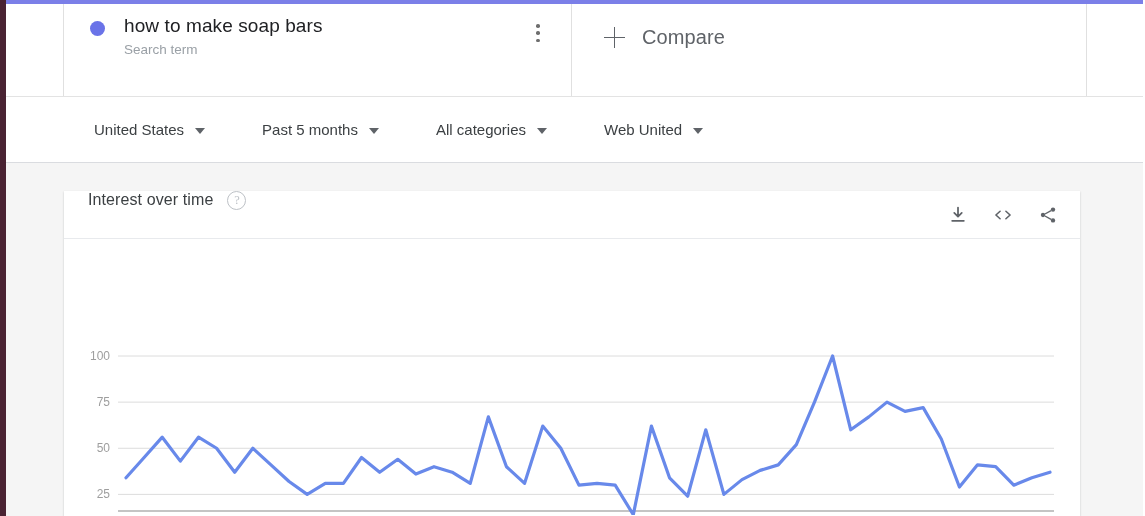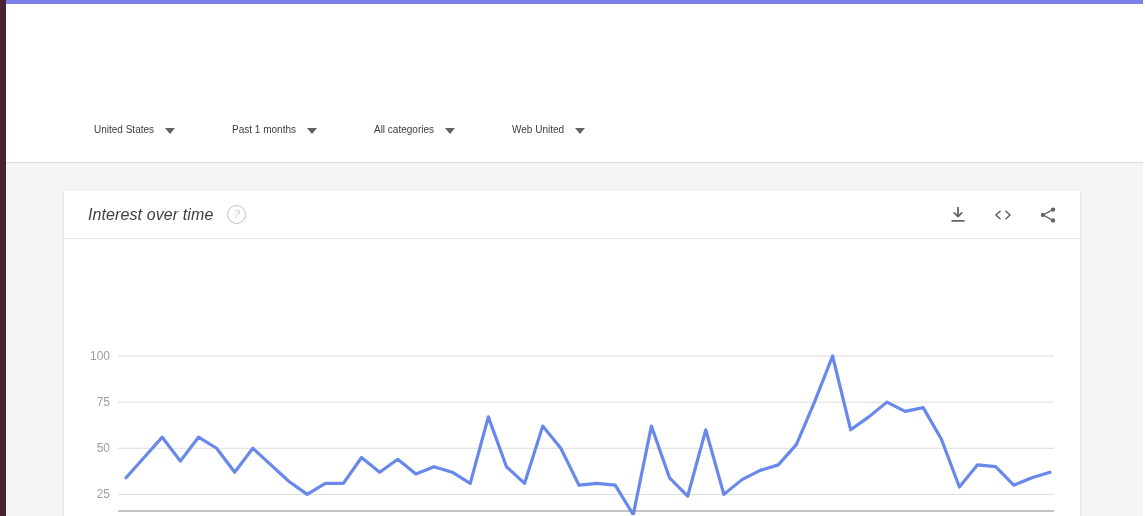--- a/index.html
+++ b/index.html
@@ -91,21 +91,21 @@
     background: #ffffff;
     border-bottom: 1px solid #dadce0;
     display: flex; align-items: center;
     padding-left: 88px;
   }
   .filter {
     display: flex; align-items: center; gap: 11px;
     margin-right: 57px; cursor: pointer;
     white-space: nowrap;
   }
-  .filter-label { font-size: 10px; color: #3c4043; text-align: center; }
+  .filter-label { font-size: 15px; color: #3c4043; text-align: center; }
   .caret {
     width: 0; height: 0;
     border-left: 5.5px solid transparent;
     border-right: 5.5px solid transparent;
     border-top: 6px solid #5f6368;
     margin-top: 2px;
   }
 
   
   .body-bg {
@@ -113,21 +113,21 @@
     background: #f5f5f5;
   }
   .card {
     position: absolute; left: 64px; top: 191px; width: 1016px; height: 325px;
     background: #ffffff;
     box-shadow: 0 1px 2px rgba(60,64,67,.25);
   }
   .card-head {
     height: 48px; position: relative;
     border-bottom: 1px solid #e8eaed;
-    display: flex; align-items: center; font-style: italic;
+    display: flex; 
   }
   .card-title {
     font-size: 16px; color: #3c4043; margin-left: 24px; letter-spacing: .1px;
   }
   .help-icon {
     width: 19px; height: 19px; border-radius: 50%;
     border: 1.4px solid #bdc1c6; color: #bdc1c6;
     font-size: 12.5px; line-height: 16px; text-align: center;
     margin-left: 14px; cursor: pointer;
     font-family: "Liberation Serif", serif;
@@ -148,28 +148,51 @@
   .series-line { fill: none; stroke-width: 3.2; stroke-linejoin: round; stroke-linecap: round; }
 </style>
 </head>
 <body>
 
 <div id="page">
 
   <div class="left-edge"></div>
   <div class="top-accent"></div>
 
+  <div class="termbar">
+    <div class="termbar-spacer"></div>
+
+    <div class="term-card">
+      <div class="term-dot"></div>
+      <div class="term-title">how to make soap bars</div>
+      <div class="term-sub">Search term</div>
+      <div class="kebab">
+        <span></span>
+        <span></span>
+        <span></span>
+      </div>
+    </div>
+
+    <div class="compare-card">
+      <div class="compare-inner">
+        <span class="plus-icon"></span>
+        <span class="compare-label">Compare</span>
+      </div>
+    </div>
+
+    <div class="termbar-tail"></div>
+  </div>
 
   <div class="filterbar">
     <div class="filter">
       <span class="filter-label">United States</span>
       <span class="caret"></span>
     </div>
     <div class="filter">
-      <span class="filter-label">Past 1 months</span>
+      <span class="filter-label">Past 5 months</span>
       <span class="caret"></span>
     </div>
     <div class="filter">
       <span class="filter-label">All categories</span>
       <span class="caret"></span>
     </div>
     <div class="filter">
       <span class="filter-label">Web United</span>
       <span class="caret"></span>
     </div>

